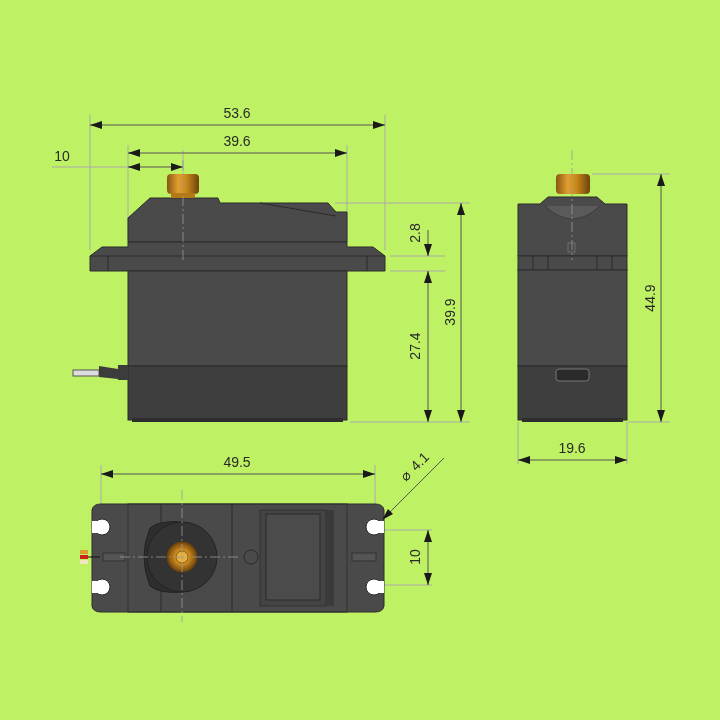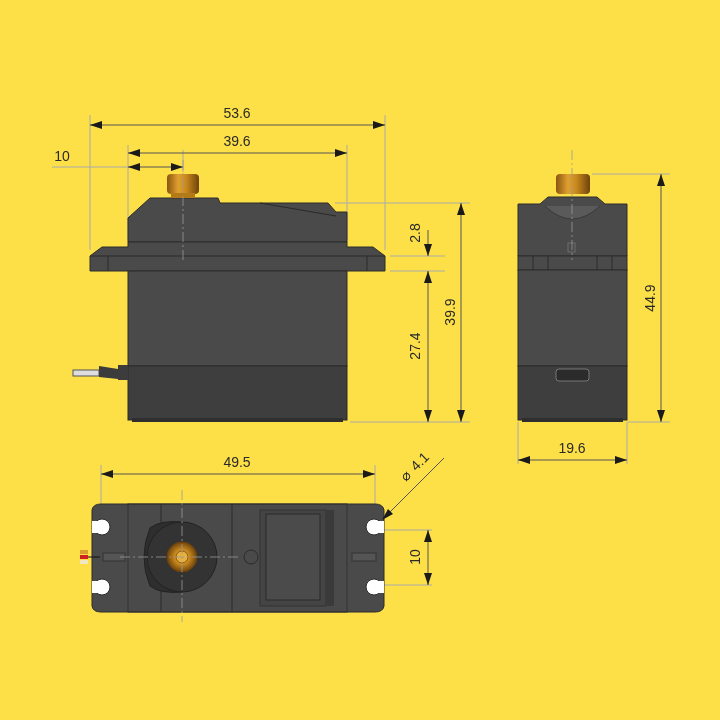--- a/index.html
+++ b/index.html
@@ -1,16 +1,16 @@
 <!DOCTYPE html>
 <html><head>
 <meta charset="utf-8">
 <style>
   html, body { margin: 0; padding: 0; background: #ffffff; }
-  #stage { position: relative; width: 720px; height: 720px; background: #fde047; overflow: hidden; }
+  #stage { position: relative; width: 720px; height: 720px; background: #bef264; overflow: hidden; }
   svg { position: absolute; left: 0; top: 0; }
   .dimtext { font-family: "Liberation Sans", sans-serif; font-size: 14px; fill: #2a2a2a; }
   .dim { stroke: #555; stroke-width: 1; fill: none; }
   .ext { stroke: #aaa; stroke-width: 1; fill: none; }
   .center { stroke: #999; stroke-width: 0.8; stroke-dasharray: 10 3 2 3; fill: none; }
   .arrow { fill: #1a1a1a; }
   .body { fill: #4a4a4a; stroke: #2c2c2c; stroke-width: 1; }
   .body-dark { fill: #3e3e3e; stroke: #2a2a2a; stroke-width: 1; }
   .edge { stroke: #2a2a2a; stroke-width: 1; fill: none; }
 </style>

